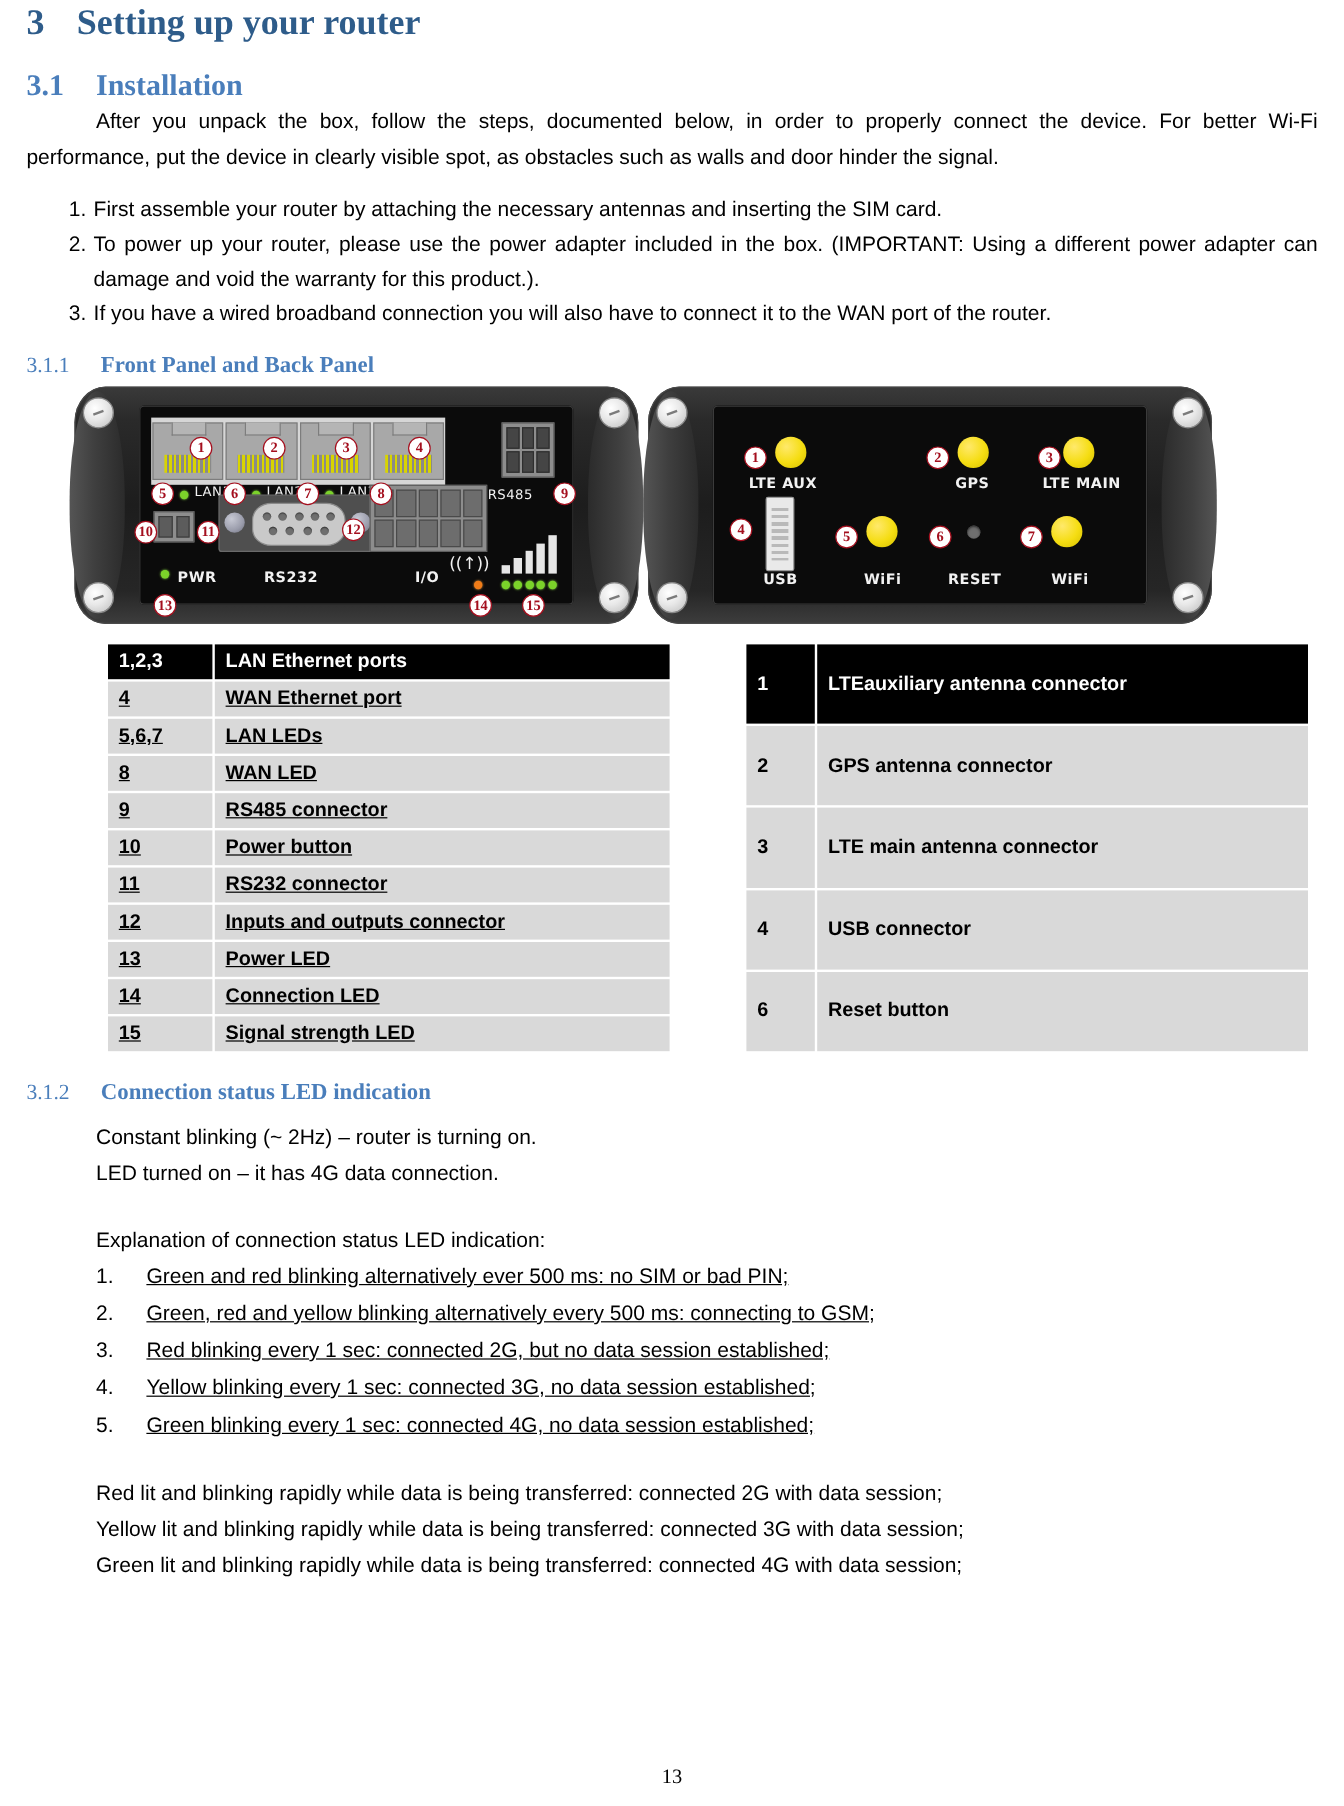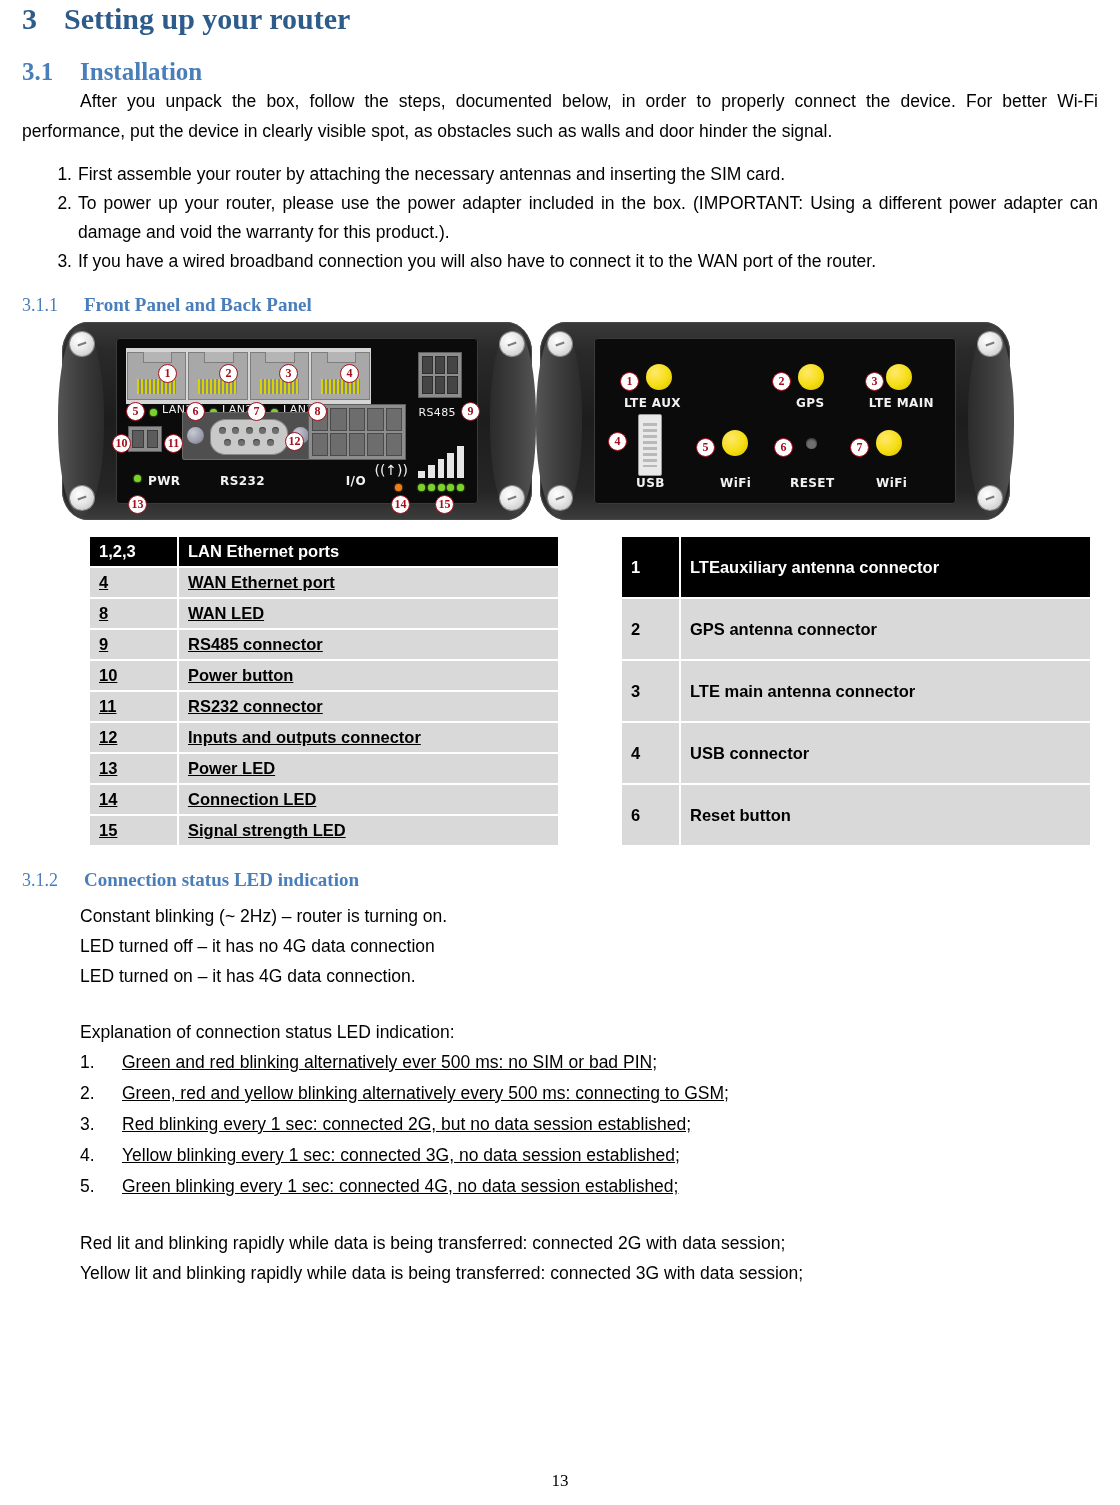--- a/index.html
+++ b/index.html
@@ -459,21 +459,21 @@
         <div class="callout" style="left:224px; top:26px">4</div>
 
         <div class="rs485">
           <i></i>
             <i></i>
             <i></i>
             <i></i>
             <i></i>
             <i></i>
         </div>
-        <div class="panel-label" style="right:22px; top:68px">RS485</div>
+        <div class="panel-label" style="right:34px; top:68px">RS485</div>
         <div class="callout" style="right:-2px; top:64px">9</div>
 
         <div class="led-dot" style="left:34px;  top:71px"></div>
         <div class="panel-label" style="left:46px; top:65px">LAN1</div>
         <div class="callout" style="left:10px; top:64px">5</div>
 
         <div class="led-dot" style="left:94px;  top:71px"></div>
         <div class="panel-label" style="left:106px; top:65px">LAN2</div>
         <div class="callout" style="left:70px; top:64px">6</div>
 
@@ -601,20 +601,24 @@
       <tbody>
         <tr class="hdr">
           <td class="c1">1,2,3</td>
           <td class="c2">LAN Ethernet ports</td>
         </tr>
         <tr class="body">
           <td class="c1">4</td>
           <td class="c2">WAN Ethernet port</td>
         </tr>
         <tr class="body">
+          <td class="c1">5,6,7</td>
+          <td class="c2">LAN LEDs</td>
+        </tr>
+        <tr class="body">
           <td class="c1">8</td>
           <td class="c2">WAN LED</td>
         </tr>
         <tr class="body">
           <td class="c1">9</td>
           <td class="c2">RS485 connector</td>
         </tr>
         <tr class="body">
           <td class="c1">10</td>
           <td class="c2">Power button</td>
@@ -668,21 +672,20 @@
     </table>
   </div>
 
   <h3 class="h3" style="margin-top:22px">
     <span class="num">3.1.2</span>
     <span>Connection status LED indication</span>
   </h3>
 
   <div class="indent-block" style="margin-top:10px">
     <div class="line">Constant blinking (~ 2Hz) – router is turning on.</div>
-    <div class="line">LED turned off – it has no 4G data connection</div>
     <div class="line">LED turned on – it has 4G data connection.</div>
   </div>
 
   <div class="gap"></div>
 
   <div class="indent-block">
     <div class="line">Explanation of connection status LED indication:</div>
     <ul class="olist2">
       <li>
         <span class="marker">1.</span>
@@ -705,16 +708,17 @@
         <span class="txt">Green blinking every 1 sec: connected 4G, no data session established;</span>
       </li>
     </ul>
   </div>
 
   <div class="gap"></div>
 
   <div class="indent-block">
     <div class="line">Red lit and blinking rapidly while data is being transferred: connected 2G with data session;</div>
     <div class="line">Yellow lit and blinking rapidly while data is being transferred: connected 3G with data session;</div>
+    <div class="line">Green lit and blinking rapidly while data is being transferred: connected 4G with data session;</div>
   </div>
 
   <div class="pagenum">13</div>
 </div>
 
 </body></html>

